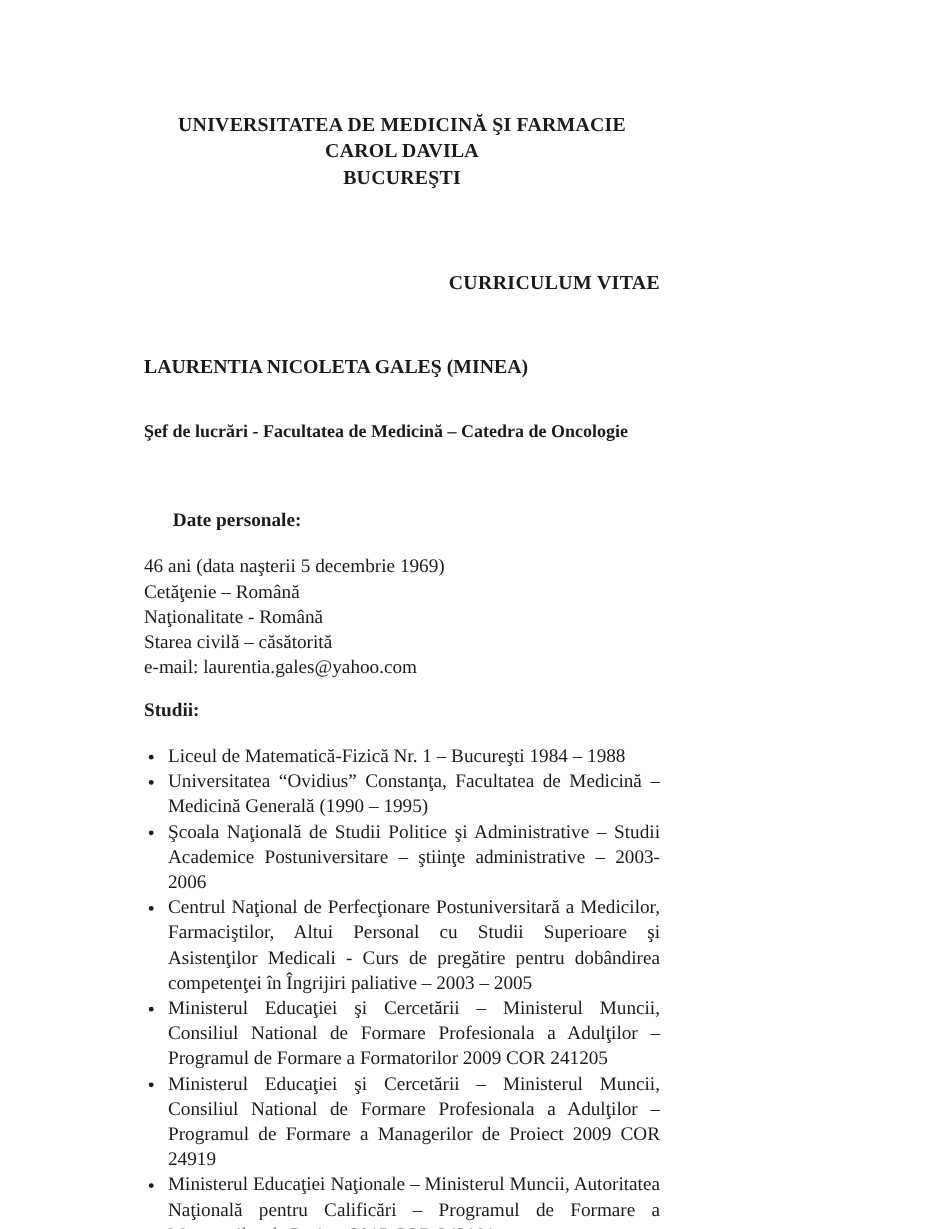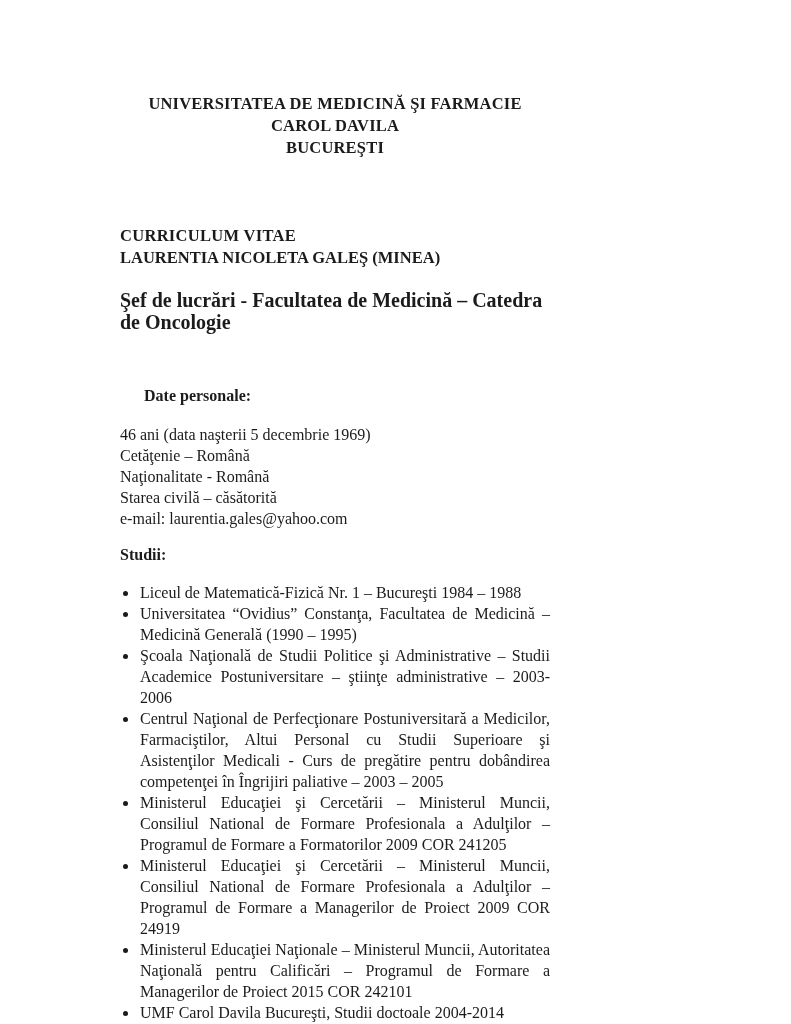--- a/index.html
+++ b/index.html
@@ -22,35 +22,36 @@
   }
   .doc-header {
     text-align: center;
     font-weight: bold;
     font-size: 16.5px;
     line-height: 22px;
     letter-spacing: 0.2px;
   }
   .doc-title {
     margin-top: 66px;
-    text-align: left;
+    text-align: right;
     font-weight: bold;
     font-size: 16.5px;
     line-height: 22px;
     letter-spacing: 0.3px;
   }
   .person-name {
+    margin-top: 48px;
     font-weight: bold;
     font-size: 16.5px;
     line-height: 22px;
   }
   .person-position {
-    margin-top: 20px;
+    margin-top: 32px;
     font-weight: bold;
-    font-size: 20px;
+    font-size: 15px;
     line-height: 22px;
   }
   .section-heading {
     font-weight: bold;
     font-size: 16px;
     line-height: 21px;
   }
   .personal-heading { margin-top: 52px; margin-left: 24px; }
   .personal-lines {
     margin-top: 18px;

